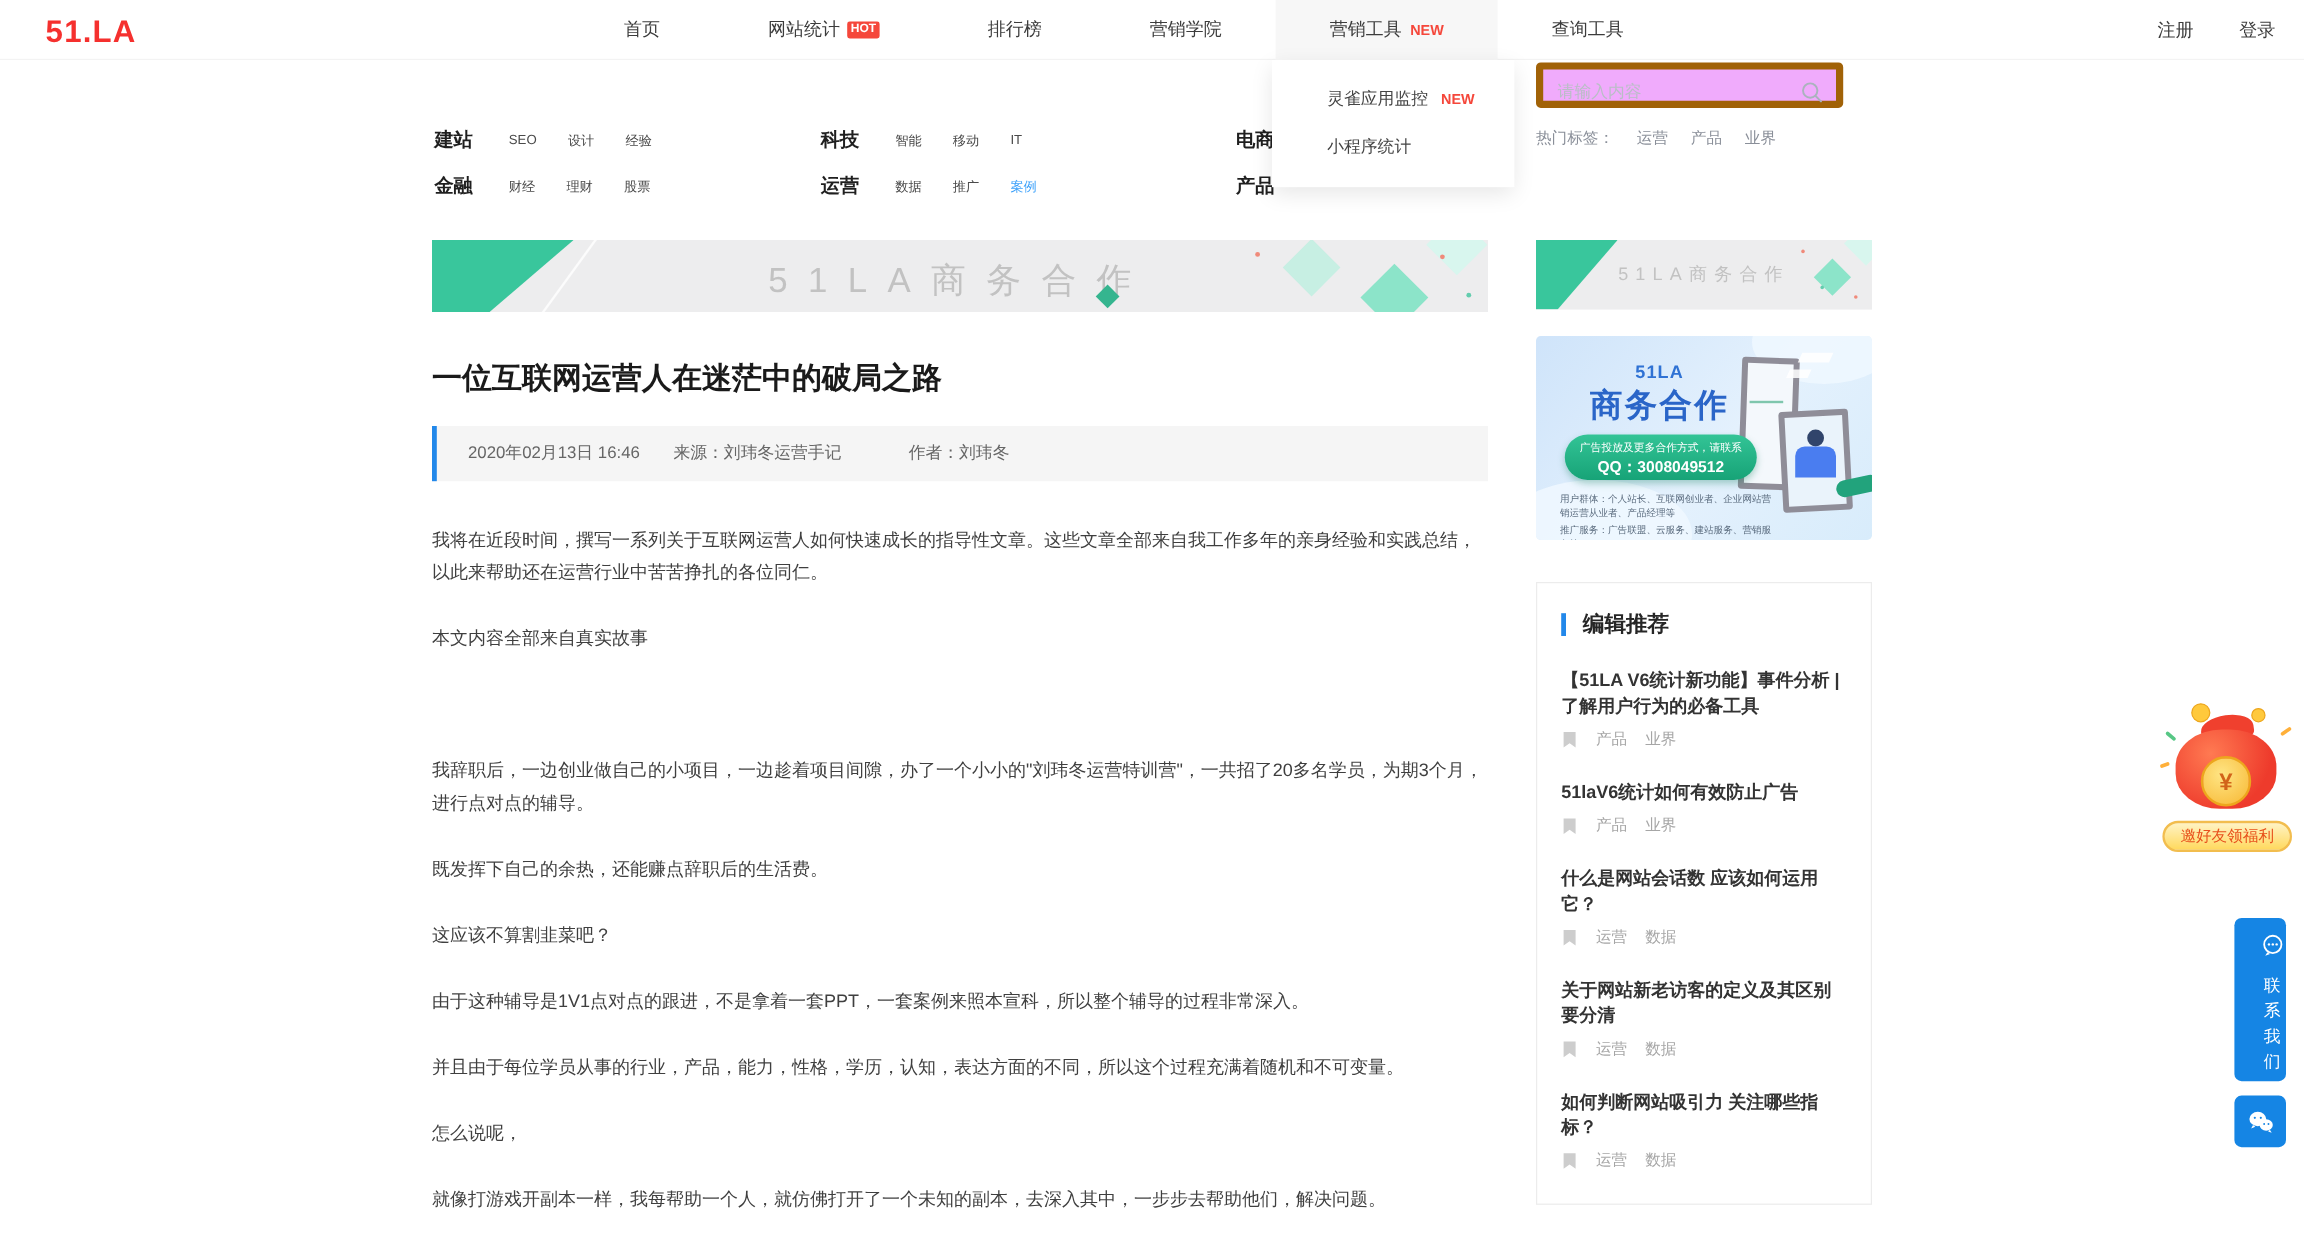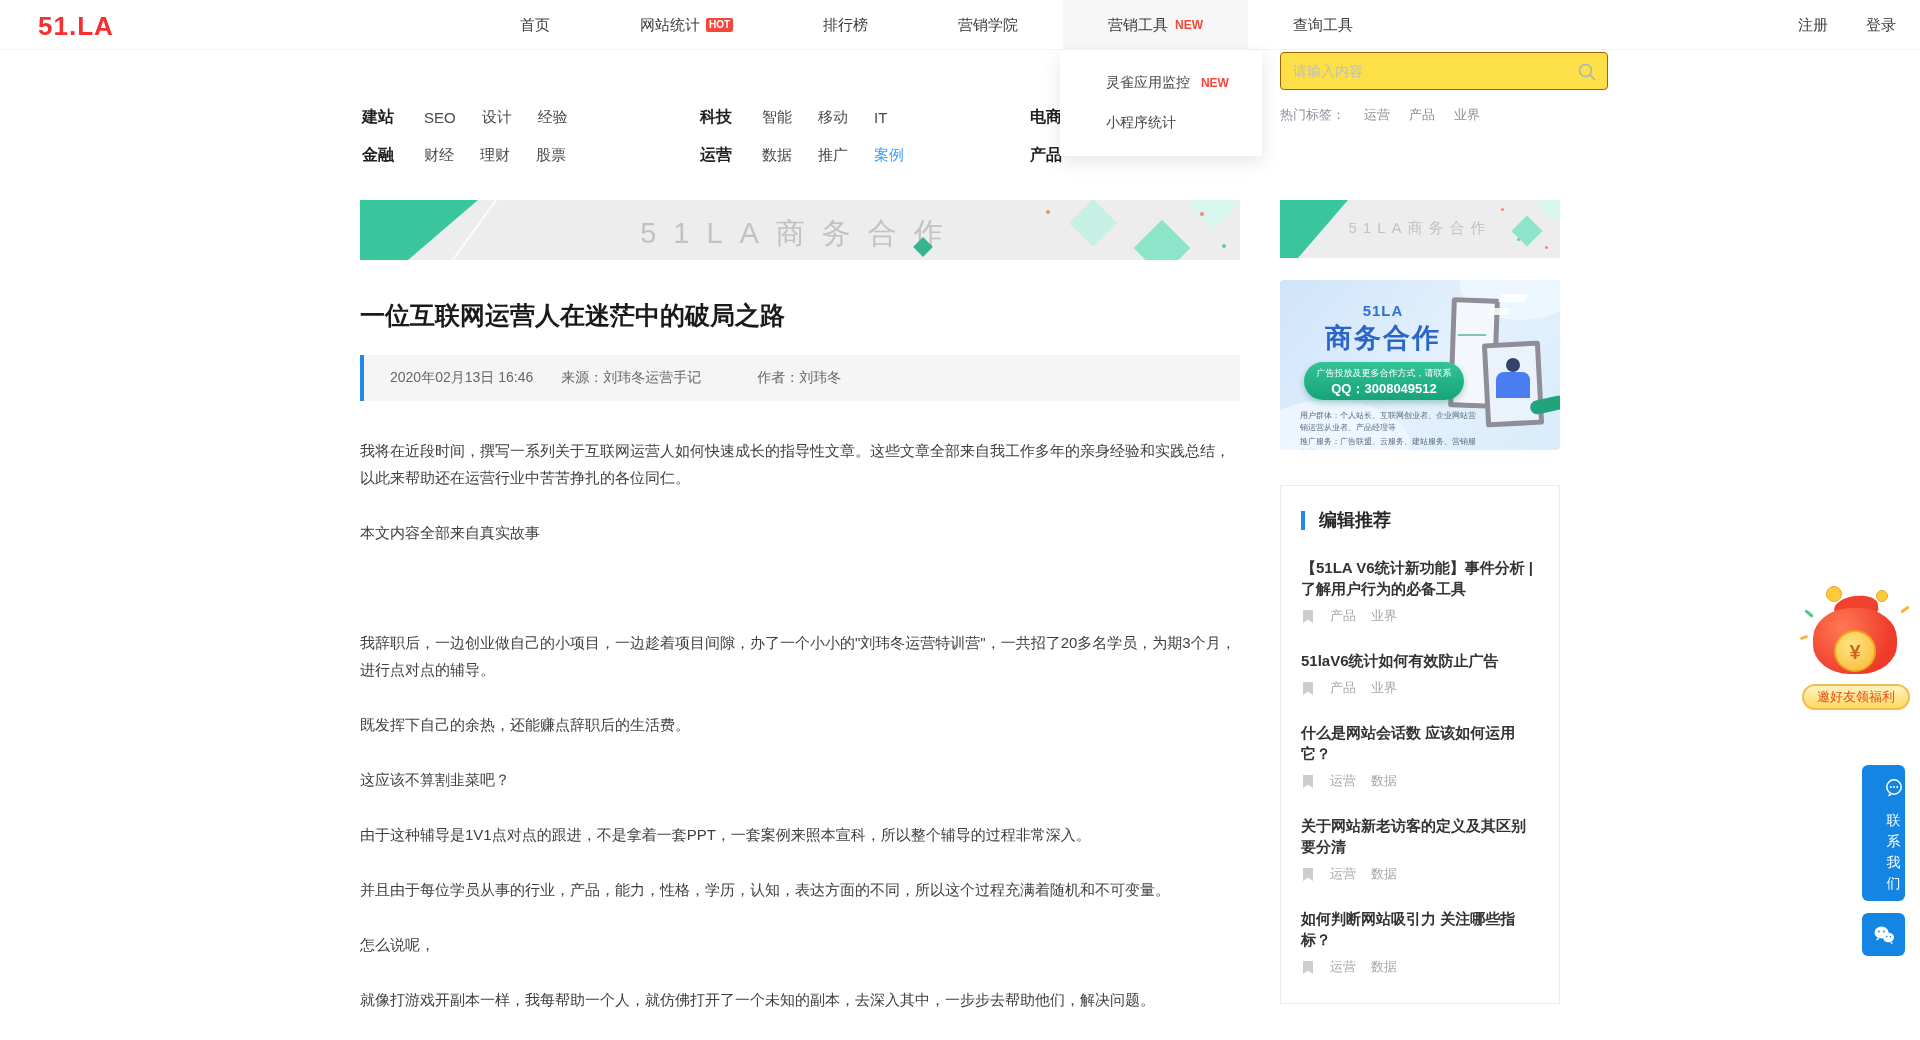--- a/index.html
+++ b/index.html
@@ -24,30 +24,30 @@
 
   
   .dropdown { position:absolute; left:1060px; top:50px; width:202px; background:#fff; z-index:50;
     box-shadow:0 6px 18px rgba(0,0,0,.10); padding:12px 0 14px; }
   .dd-item { height:40px; line-height:40px; padding-left:46px; font-size:14px; color:#444;
     cursor:pointer; white-space:nowrap; }
 
   
   .catwrap { position:absolute; left:360px; top:50px; width:1200px; height:130px; }
   .catgroup { position:absolute; top:48px; }
-  .g1 { left:2px; } .g2 { left:340px; } .g3 { left:670px; }
+  .g1 { left:2px; } .g2 { left:324px; } .g3 { left:670px; }
   .catrow { display:flex; align-items:center; height:38px; }
   .cat-head { font-size:16px; font-weight:bold; color:#1f1f1f; width:62px; cursor:pointer; }
-  .cat-link { font-size:15px; color:#4a4a4a; margin-right:26px; cursor:pointer; }
+  .cat-link { font-size:11px; color:#4a4a4a; margin-right:26px; cursor:pointer; }
   .cat-link.hl { color:#3da1fa; }
 
   
   .searchcol { position:absolute; left:1280px; top:52px; width:272px; }
-  .searchbox { position:relative; width:328px; height:38px; border:1px solid #a16207;
-    border-radius:4px; background:#fde047; }
+  .searchbox { position:relative; width:256px; height:38px; border:6px solid #a16207;
+    border-radius:4px; background:#f0abfc; }
   .searchbox input { width:100%; height:36px; border:none; outline:none; background:transparent;
     padding:0 38px 0 12px; font-size:14px; color:#333; font-family:inherit; }
   .searchbox input::placeholder { color:#b9bec6; }
   .search-ic { position:absolute; right:10px; top:9px; cursor:pointer; }
   .hotline { margin-top:16px; font-size:13px; color:#8a8f99; display:flex; gap:19px; }
   .hotline .tag { cursor:pointer; }
 
   
   .banner { position:relative; background:#ededee; overflow:hidden; cursor:pointer; }
   .banner-main { position:absolute; left:360px; top:200px; width:880px; height:60px; }

